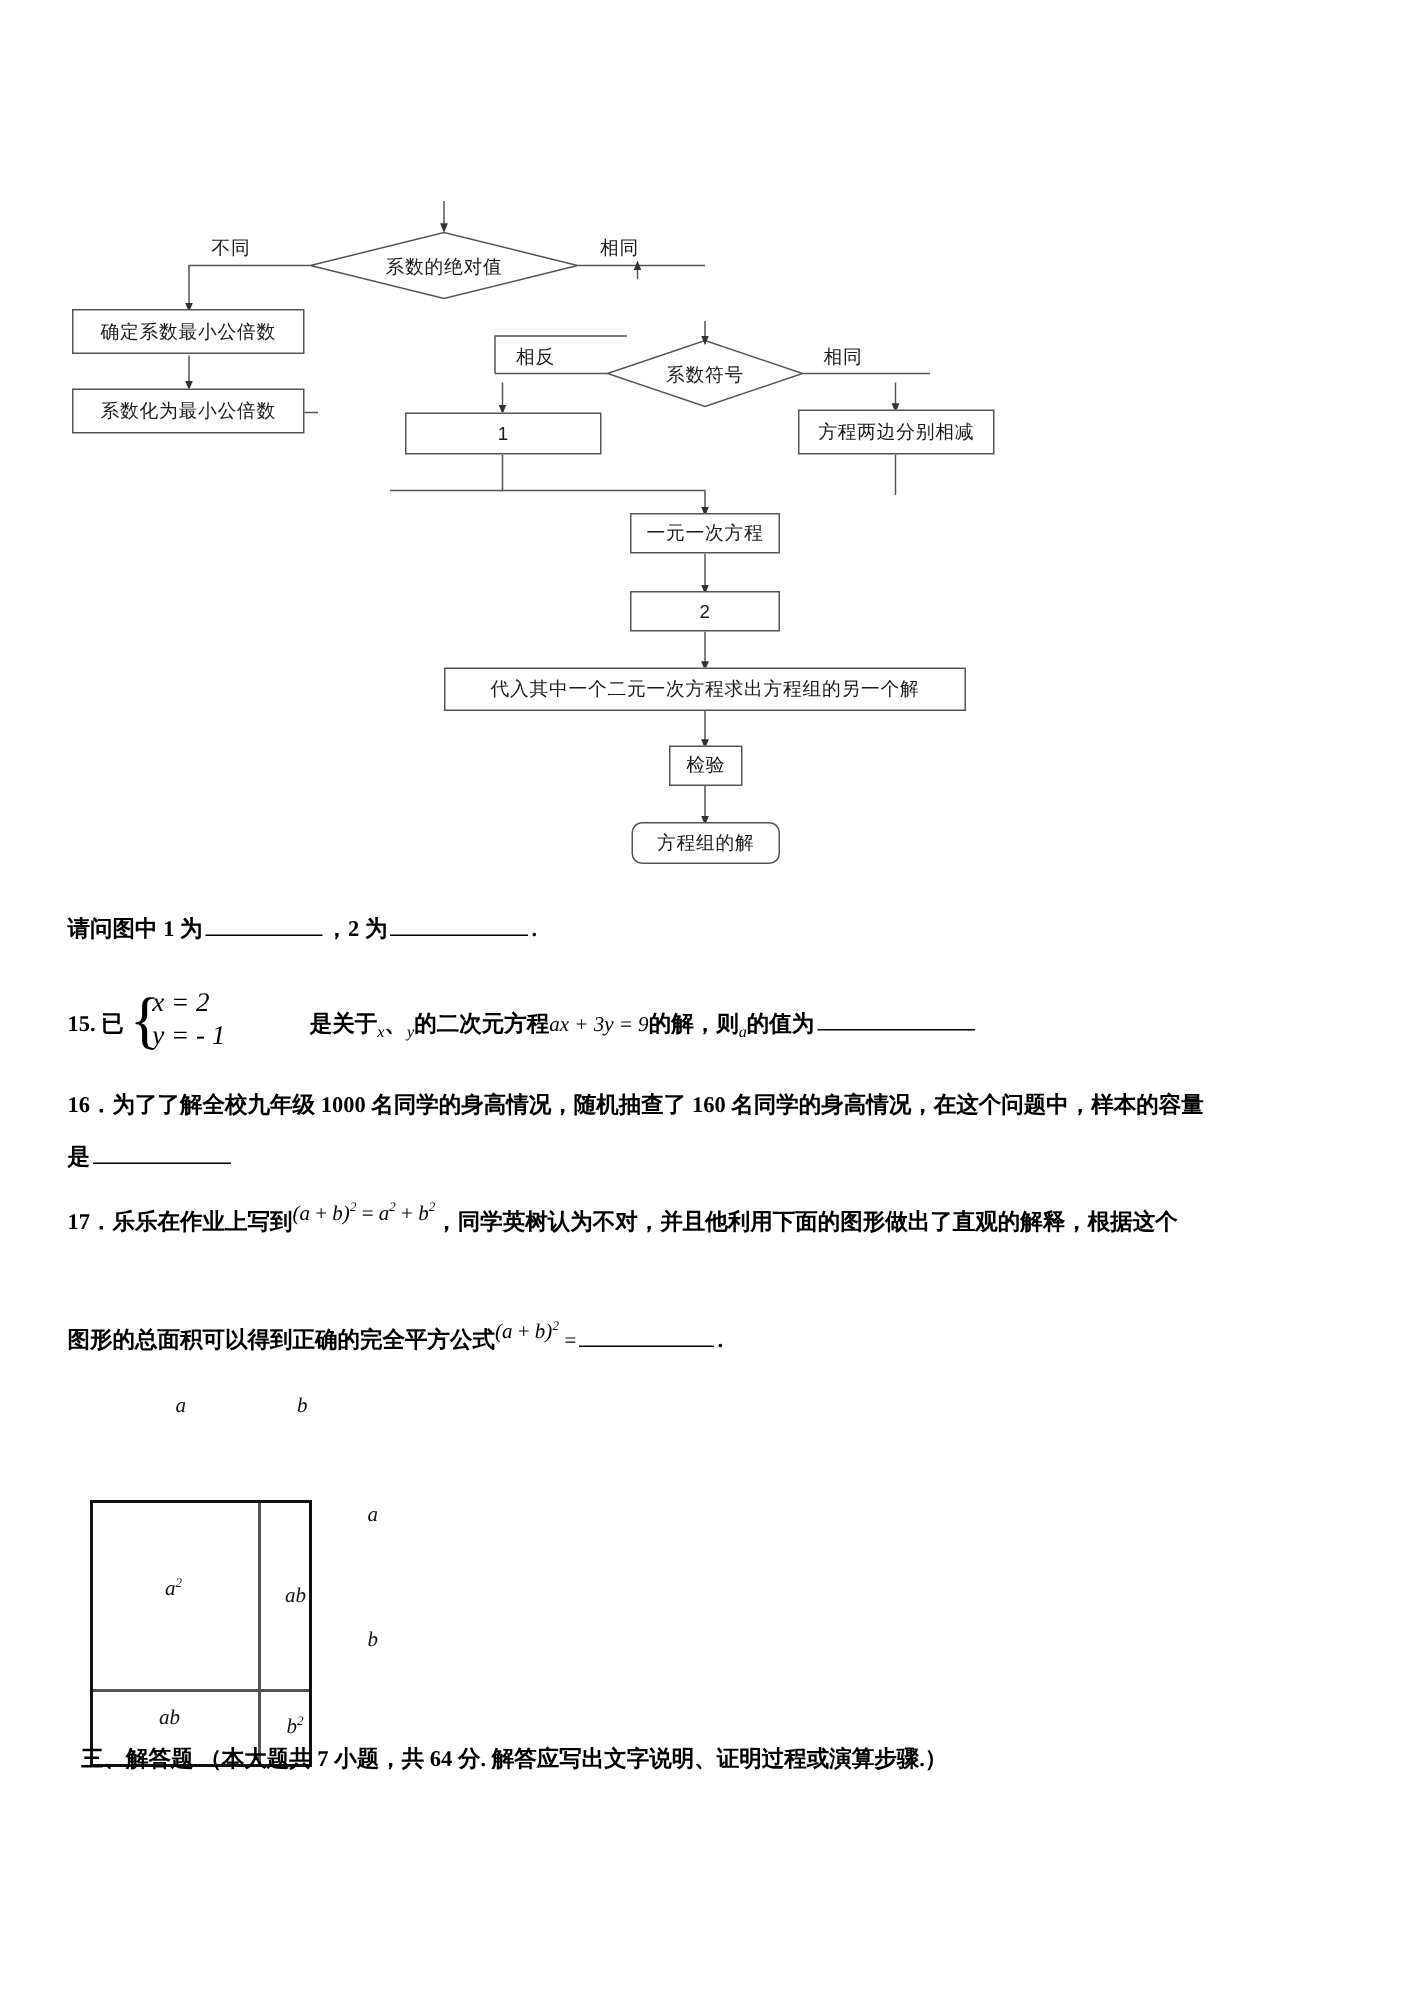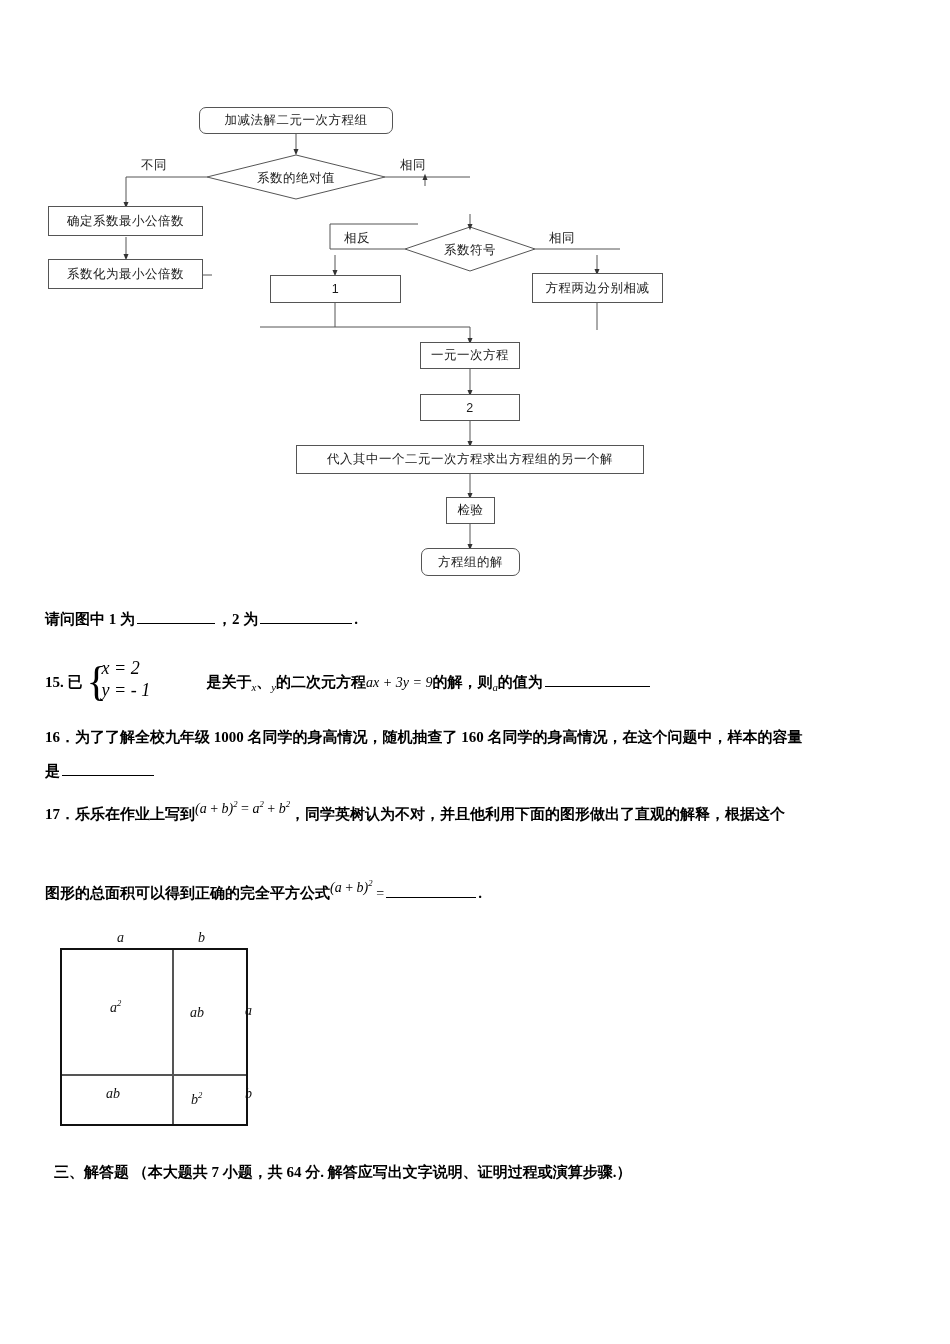--- a/index.html
+++ b/index.html
@@ -117,22 +117,22 @@
     font-size: 18px;
     white-space: nowrap;
   }
   .sys .row1 { top: -4px; }
   .sys .row2 { top: 18px; }
 
   
   #sqfig {
     position: absolute;
     left: 60px;
-    top: 948px;
-    width: 188px;
+    top: 1000px;
+    width: 148px;
     height: 178px;
     border: 2px solid #111;
     box-sizing: border-box;
   }
   #sqfig .vline {
     position: absolute;
     left: 110px; top: 0; bottom: 0;
     width: 2px;
     background: #555;
   }
@@ -197,21 +197,20 @@
       <line x1="470" y1="369" x2="470" y2="393" marker-end="url(#ah)"></line>
 
       <line x1="470" y1="421" x2="470" y2="444" marker-end="url(#ah)"></line>
 
       <line x1="470" y1="474" x2="470" y2="496" marker-end="url(#ah)"></line>
 
       <line x1="470" y1="524" x2="470" y2="547" marker-end="url(#ah)"></line>
     </g>
   </svg>
 
-  <div class="fc-box round" style="left:199px;top:107px;width:194px;height:27px;">加减法解二元一次方程组</div>
 
   <div class="fc-diamond-label" style="left:246px;top:170px;width:100px;">系数的绝对值</div>
 
   <div class="fc-label" style="left:141px;top:157px;">不同</div>
 
   <div class="fc-label" style="left:400px;top:157px;">相同</div>
 
   <div class="fc-box" style="left:48px;top:206px;width:155px;height:30px;">确定系数最小公倍数</div>
 
   <div class="fc-box" style="left:48px;top:259px;width:155px;height:30px;">系数化为最小公倍数</div>

